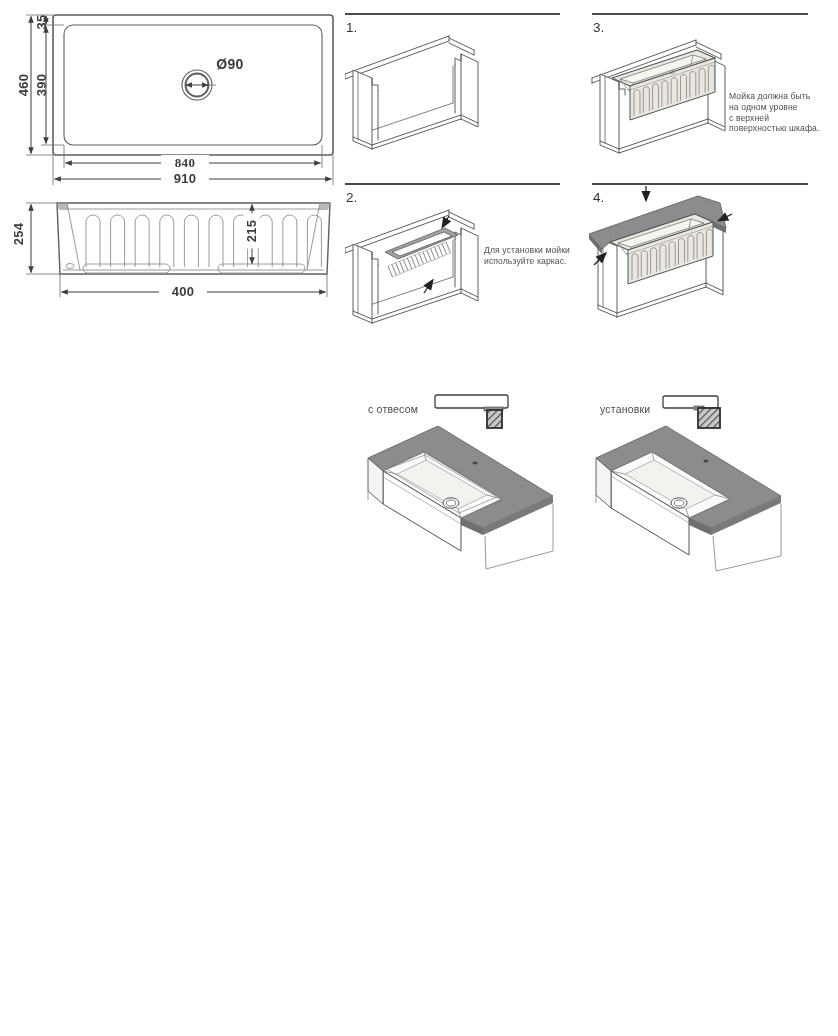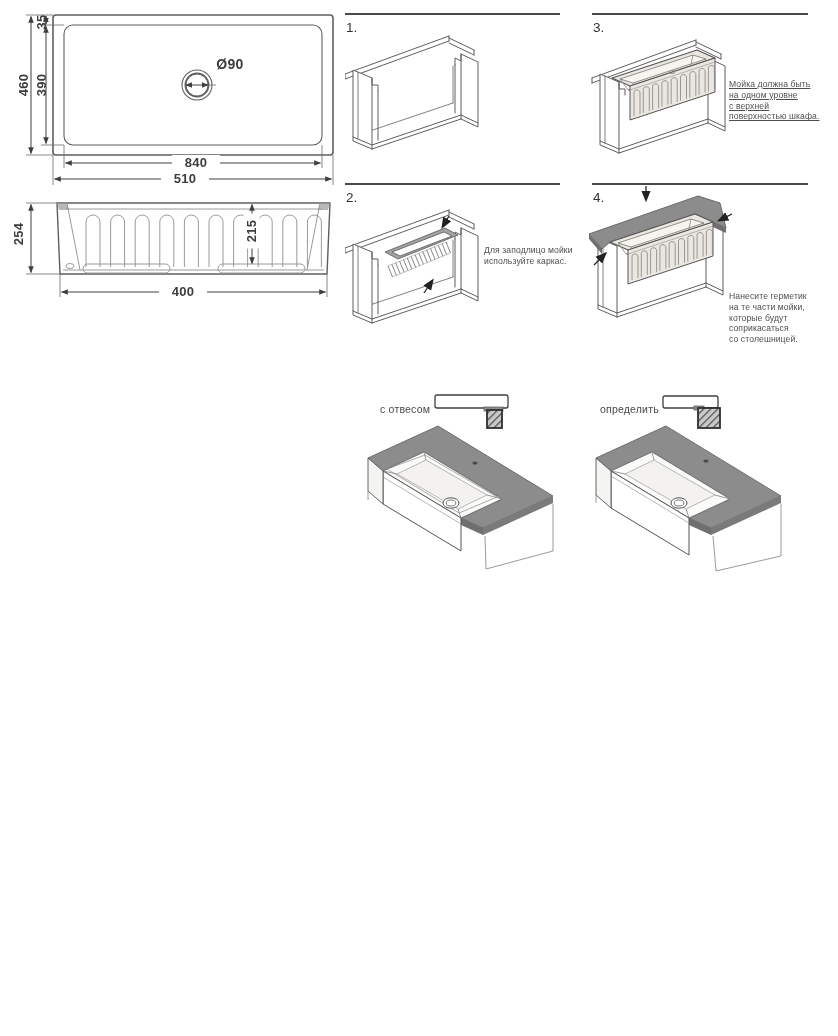--- a/index.html
+++ b/index.html
@@ -44,22 +44,22 @@
       <path d="M36,18.5 V135.5" class="dim" marker-start="url(#a1)" marker-end="url(#a1)"></path>
       <path d="M54,137 V160 M312,137 V160 M43,147 V177 M323,147 V177" class="ext"></path>
       <path d="M55.5,155 H310.5" class="dim" marker-start="url(#a1)" marker-end="url(#a1)"></path>
       <path d="M44.5,171 H321.5" class="dim" marker-start="url(#a1)" marker-end="url(#a1)"></path>
     </svg>
   </div>
   <div class="abs dimlabel vrot" style="left:7px;top:77px;width:34px;height:16px;">460</div>
   <div class="abs dimlabel vrot" style="left:25px;top:77px;width:34px;height:16px;">390</div>
   <div class="abs dimlabel vrot" style="left:30px;top:14px;width:24px;height:16px;">35</div>
   <div class="abs dimlabel" style="left:207px;top:56px;width:46px;height:17px;font-size:14px;">Ø90</div>
-  <div class="abs dimlabel wbg" style="left:172px;top:155px;width:48px;height:16px;">840</div>
-  <div class="abs dimlabel wbg" style="left:161px;top:171px;width:48px;height:16px;">510</div>
+  <div class="abs dimlabel wbg" style="left:161px;top:155px;width:48px;height:16px;font-family:Liberation Serif, serif;">840</div>
+  <div class="abs dimlabel wbg" style="left:161px;top:171px;width:48px;height:16px;">910</div>
 
   <div class="abs" style="left:10px;top:190px;width:330px;height:115px;">
     <svg width="330" height="115" viewBox="0 0 330 115">
       <defs>
         <marker id="a2" viewBox="0 0 10 10" refX="9" refY="5" markerWidth="7" markerHeight="7" orient="auto-start-reverse">
           <path d="M0,1 L10,5 L0,9 z" fill="#3f3f3f"></path>
         </marker>
       </defs>
       <path d="M47,13 H320 M47,13 L50,84 M320,13 L317,84 M50,84 H317" class="ln" style="stroke-width:1.4"></path>
       <path d="M53,80 H314" class="lnt"></path>
@@ -148,21 +148,21 @@
           <line x1="85.5" y1="56.4" x2="90" y2="67.4"></line>
         <line x1="89.4" y1="54.8" x2="93.9" y2="65.8"></line>
           <line x1="93.3" y1="53.2" x2="97.8" y2="64.2"></line>
         <line x1="97.1" y1="51.6" x2="101.6" y2="62.6"></line>
           <line x1="101" y1="50" x2="105.5" y2="61"></line>
       </g>
       <path d="M104,24 L97.5,35" stroke="#222" stroke-width="1.3" fill="none" marker-end="url(#ab2)"></path>
       <path d="M79,101 L87.5,88.5" stroke="#222" stroke-width="1.3" fill="none" marker-end="url(#ab2)"></path>
     </svg>
   </div>
-  <div class="abs steptext" style="left:484px;top:245px;width:104px;">Для заподлицо мойки
+  <div class="abs steptext" style="left:484px;top:245px;width:104px;">Для установки мойки
 используйте каркас.</div>
 
   <div class="abs stepnum" style="left:593px;top:20px;">3.</div>
   <div class="abs" style="left:588px;top:20px;">
     <svg width="162" height="150" viewBox="0 0 162 150">
       <g transform="translate(4,8)">
         <path d="M0,50 L104,12 M0,55 L104,17 M0,50 V55 M104,12 V17 M104,14 L129,26 M104,19 L129,31 M129,26 V31" class="ln"></path>
         <polygon points="8,46 27,54 27,121 8,113" class="wfill"></polygon>
         <path d="M13,48 V115" class="ln" style="stroke-width:.8"></path>
         <path d="M27,54 V61 L33,61 V67" class="ln"></path>
@@ -183,21 +183,21 @@
         <path d="M64.6,89.9 V67.9 A3,3 0 0 1 70.6,65.9 V87.9"></path>
         <path d="M73.9,86.8 V64.8 A3,3 0 0 1 79.9,62.8 V84.8"></path>
         <path d="M83.2,83.8 V61.8 A3,3 0 0 1 89.2,59.8 V81.8"></path>
         <path d="M92.5,80.7 V58.7 A3,3 0 0 1 98.5,56.7 V78.7"></path>
         <path d="M101.8,77.7 V55.7 A3,3 0 0 1 107.8,53.7 V75.7"></path>
         <path d="M111.1,74.6 V52.6 A3,3 0 0 1 117.1,50.6 V72.6"></path>
         <path d="M120.4,71.6 V49.6 A3,3 0 0 1 126.4,47.6 V69.6"></path>
       </g>
     </svg>
   </div>
-  <div class="abs steptext" style="left:729px;top:79px;width:95px;text-decoration:underline;">Мойка должна быть
+  <div class="abs steptext" style="left:729px;top:91px;width:95px;">Мойка должна быть
 на одном уровне
 с верхней
 поверхностью шкафа.</div>
 
   <div class="abs stepnum" style="left:593px;top:190px;">4.</div>
   <div class="abs" style="left:586px;top:182px;">
     <svg width="165" height="155" viewBox="0 0 165 155">
       <defs>
         <marker id="ab4" viewBox="0 0 10 10" refX="8" refY="5" markerWidth="9" markerHeight="9" orient="auto">
           <path d="M0,1 L10,5 L0,9 z" fill="#222"></path>
@@ -227,27 +227,22 @@
         <path d="M92.5,82.7 V60.7 A3,3 0 0 1 98.5,58.7 V80.7"></path>
         <path d="M101.8,79.7 V57.7 A3,3 0 0 1 107.8,55.7 V77.7"></path>
         <path d="M111.1,76.6 V54.6 A3,3 0 0 1 117.1,52.6 V74.6"></path>
         <path d="M120.4,73.6 V51.6 A3,3 0 0 1 126.4,49.6 V71.6"></path>
       </g>
       <path d="M60,4 V18" stroke="#222" stroke-width="1.3" fill="none" marker-end="url(#ab4)"></path>
       <path d="M8,83 L19.5,71.5" stroke="#222" stroke-width="1.3" fill="none" marker-end="url(#ab4)"></path>
       <path d="M146,32 L133,38.5" stroke="#222" stroke-width="1.3" fill="none" marker-end="url(#ab4)"></path>
     </svg>
   </div>
-  <div class="abs steptext" style="left:729px;top:291px;width:95px;">Нанесите герметик
-на те части мойки,
-которые будут
-соприкасаться
-со столешницей.</div>
-
-  <div class="abs mountlabel" style="left:368px;top:403px;margin-left:12px;">с отвесом</div>
+
+  <div class="abs mountlabel" style="left:368px;top:403px;">с отвесом</div>
   <div class="abs" style="left:431px;top:391px;">
     <svg width="80" height="40" viewBox="0 0 80 40">
       <defs>
         <pattern id="pA" width="5" height="5" patternUnits="userSpaceOnUse" patternTransform="rotate(45)">
           <rect width="5" height="5" fill="#c9c9c9"></rect>
           <line x1="0" y1="0" x2="0" y2="5" stroke="#4a4a4a" stroke-width="2.4"></line>
         </pattern>
       </defs>
       <rect x="4" y="4" width="73" height="13" rx="2" fill="#fff" stroke="#3f3f3f" stroke-width="1.3"></rect>
       <rect x="53" y="16" width="19" height="4" fill="#8e8e8e" stroke="#555" stroke-width=".7"></rect>
@@ -269,21 +264,21 @@
       <ellipse cx="88" cy="92" rx="4.8" ry="3" fill="none" stroke="#555" stroke-width=".8"></ellipse>
       <polygon points="20,60 98,107 98,140 20,93" fill="#fff" stroke="#555" stroke-width="1"></polygon>
       <path d="M20,66 L98,113" stroke="#999" stroke-width=".7" fill="none"></path>
       <polygon points="5,47 20,60 20,93 5,80" fill="#f4f4f2" stroke="#555" stroke-width=".9"></polygon>
       <path d="M5,80 V89" class="lnt"></path>
       <path d="M122,125 L123,158 M190,93 V140 M123,158 L190,140" class="lnt"></path>
       <ellipse cx="112" cy="52" rx="2.6" ry="1.6" fill="#4a4a4a"></ellipse>
     </svg>
   </div>
 
-  <div class="abs mountlabel" style="left:600px;top:403px;">определить</div>
+  <div class="abs mountlabel" style="left:600px;top:403px;">установки</div>
   <div class="abs" style="left:657px;top:391px;">
     <svg width="80" height="40" viewBox="0 0 80 40">
       <defs>
         <pattern id="pB" width="5" height="5" patternUnits="userSpaceOnUse" patternTransform="rotate(45)">
           <rect width="5" height="5" fill="#c9c9c9"></rect>
           <line x1="0" y1="0" x2="0" y2="5" stroke="#4a4a4a" stroke-width="2.4"></line>
         </pattern>
       </defs>
       <rect x="6" y="5" width="55" height="12" rx="2" fill="#fff" stroke="#3f3f3f" stroke-width="1.3"></rect>
       <rect x="37" y="15" width="10" height="4" fill="#8e8e8e" stroke="#555" stroke-width=".7"></rect>

